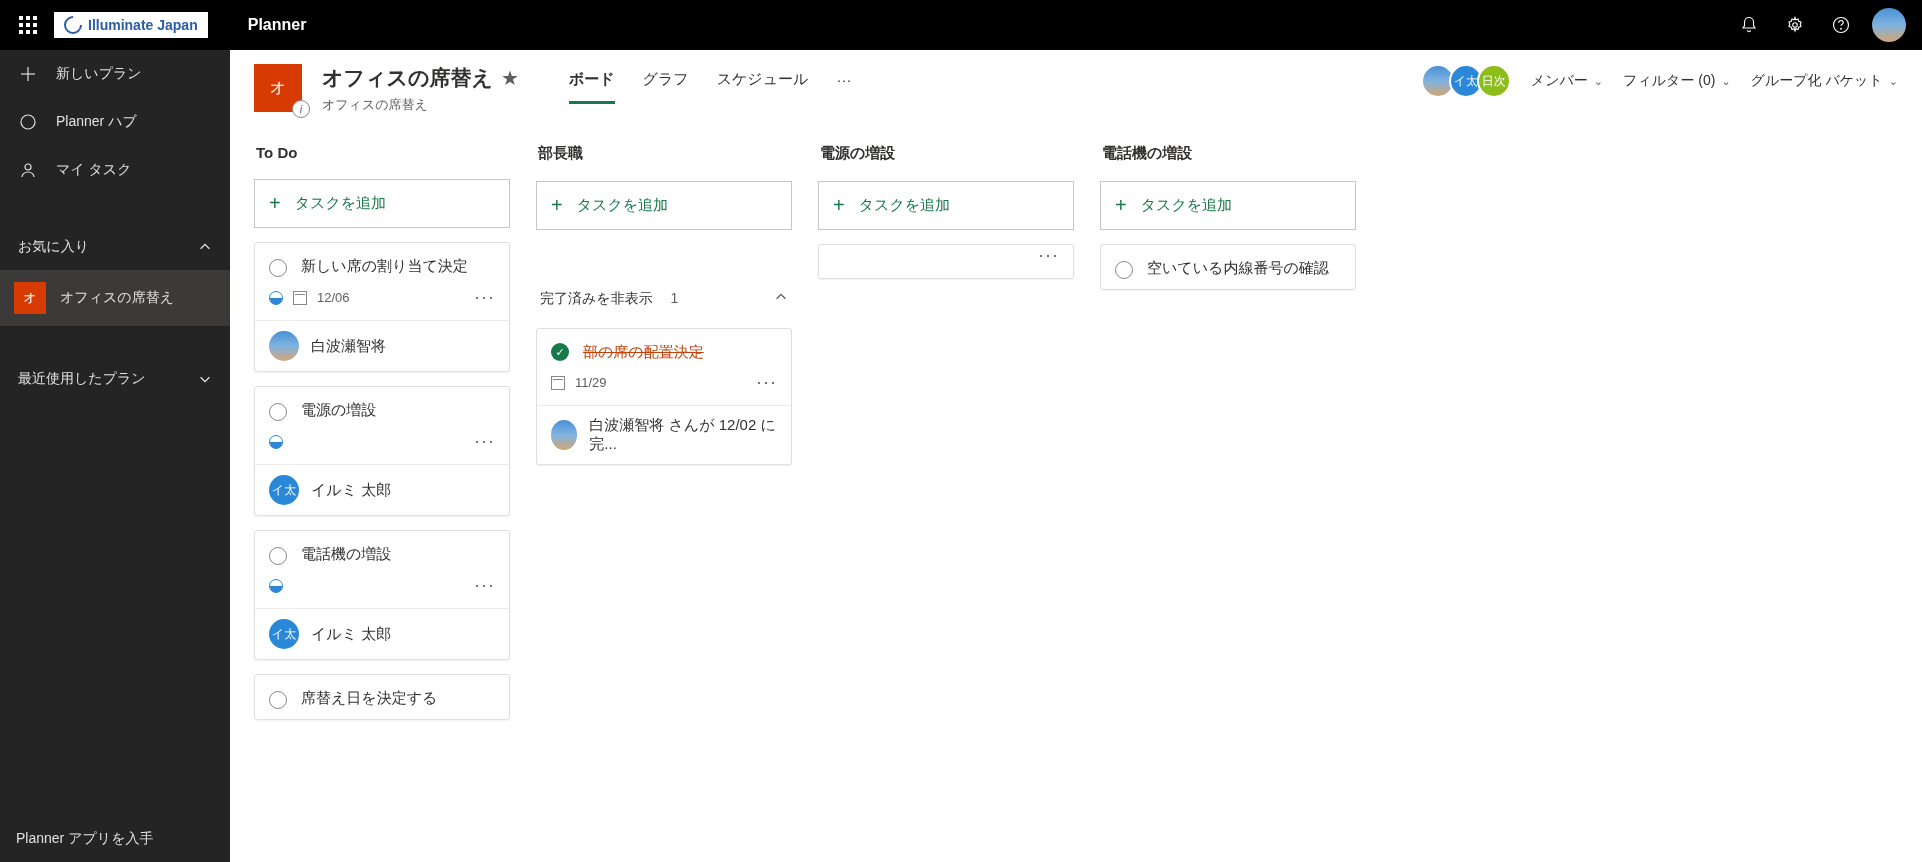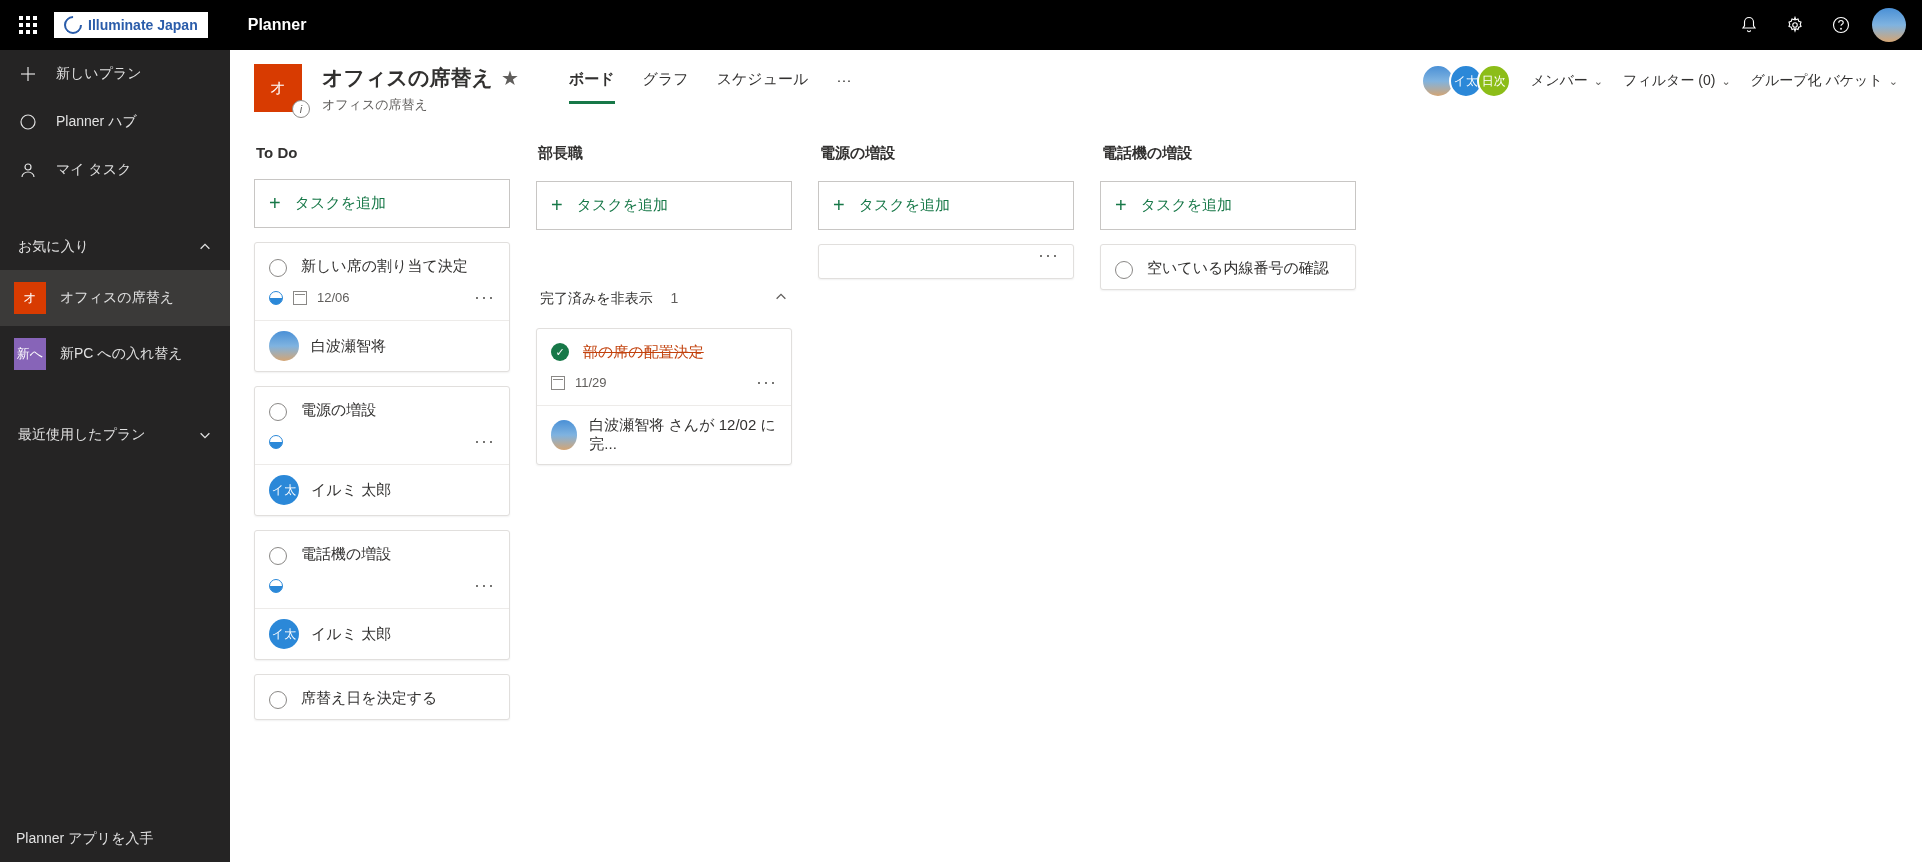--- a/index.html
+++ b/index.html
@@ -164,24 +164,20 @@
       <span>
         <svg width="14" height="14" viewBox="0 0 16 16" fill="none" stroke="#e1e1e1" stroke-width="1.5">
             <polyline points="3,10 8,5 13,10"></polyline>
           </svg>
       </span>
     </div>
     <div class="plan-item active">
       <span class="plan-tile tile-orange">オ</span>
       <span>オフィスの席替え</span>
     </div>
-    <div class="plan-item">
-      <span class="plan-tile tile-purple">新へ</span>
-      <span>新PC への入れ替え</span>
-    </div>
 
     <div style="height:30px"></div>
 
     <div class="nav-section-header">
       <span>最近使用したプラン</span>
       <span>
         <svg width="14" height="14" viewBox="0 0 16 16" fill="none" stroke="#e1e1e1" stroke-width="1.5">
             <polyline points="3,6 8,11 13,6"></polyline>
           </svg>
       </span>

